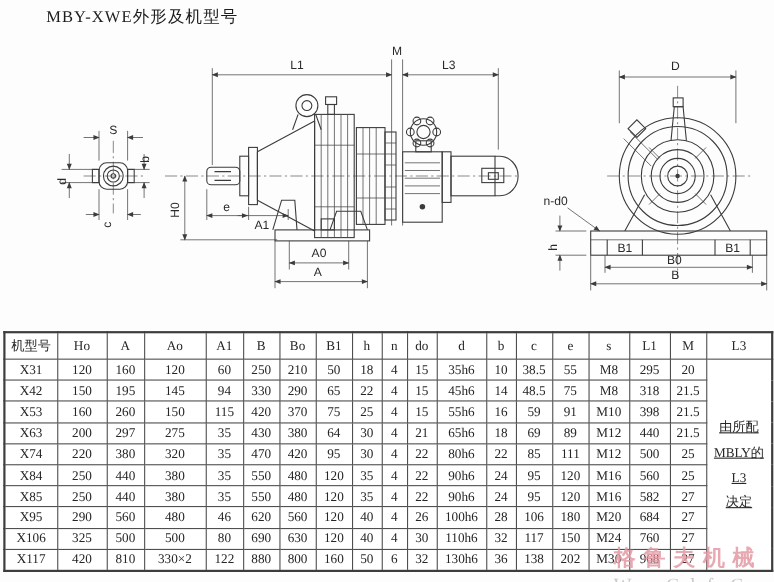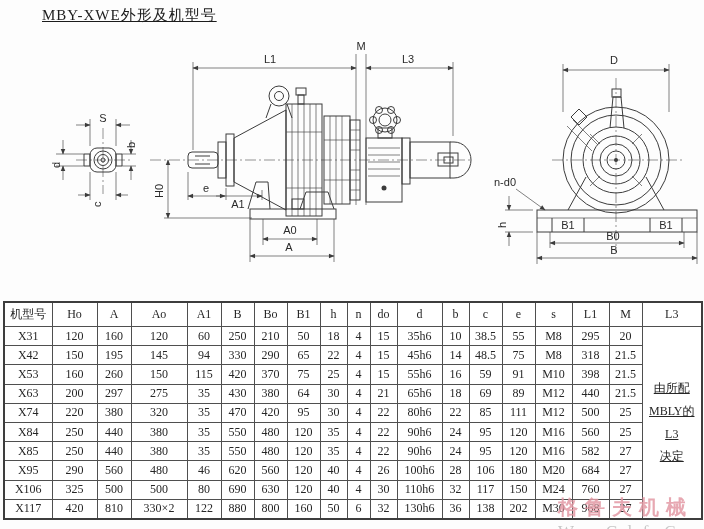--- a/index.html
+++ b/index.html
@@ -1,18 +1,18 @@
 <!DOCTYPE html>
 <html><head>
 <meta charset="utf-8">
 <style>
   html,body{margin:0;padding:0;background:#fdfdfd;}
   #page{position:relative;width:704px;height:529px;background:#fdfdfd;overflow:hidden;
         font-family:"Liberation Serif", serif;color:#222;}
-  #title{position:absolute;left:42px;top:6px;font-size:15px;letter-spacing:1px;color:#1c1c1c;text-decoration:underline;}
+  #title{position:absolute;left:42px;top:6px;font-size:15px;letter-spacing:1px;color:#1c1c1c;}
   #caption{position:absolute;left:295px;top:265px;width:150px;text-align:center;
            font-size:17px;font-weight:bold;letter-spacing:2px;color:#111;margin-top:36px;}
   svg{position:absolute;left:0;top:26px;}
   svg text{font-family:"Liberation Sans", sans-serif;font-size:11px;fill:#2a2a2a;stroke:none;}
   .ln{stroke:#3c3c3c;fill:none;stroke-width:1;}
   .thin{stroke:#4a4a4a;fill:none;stroke-width:0.7;}
   .cl{stroke:#666;fill:none;stroke-width:0.7;stroke-dasharray:11 3 2 3;}
   .fil{fill:#3c3c3c;stroke:none;}
   #dimtable{position:absolute;left:3px;top:301px;width:698px;height:219px;
             border-collapse:collapse;table-layout:fixed;background:#fff;}

